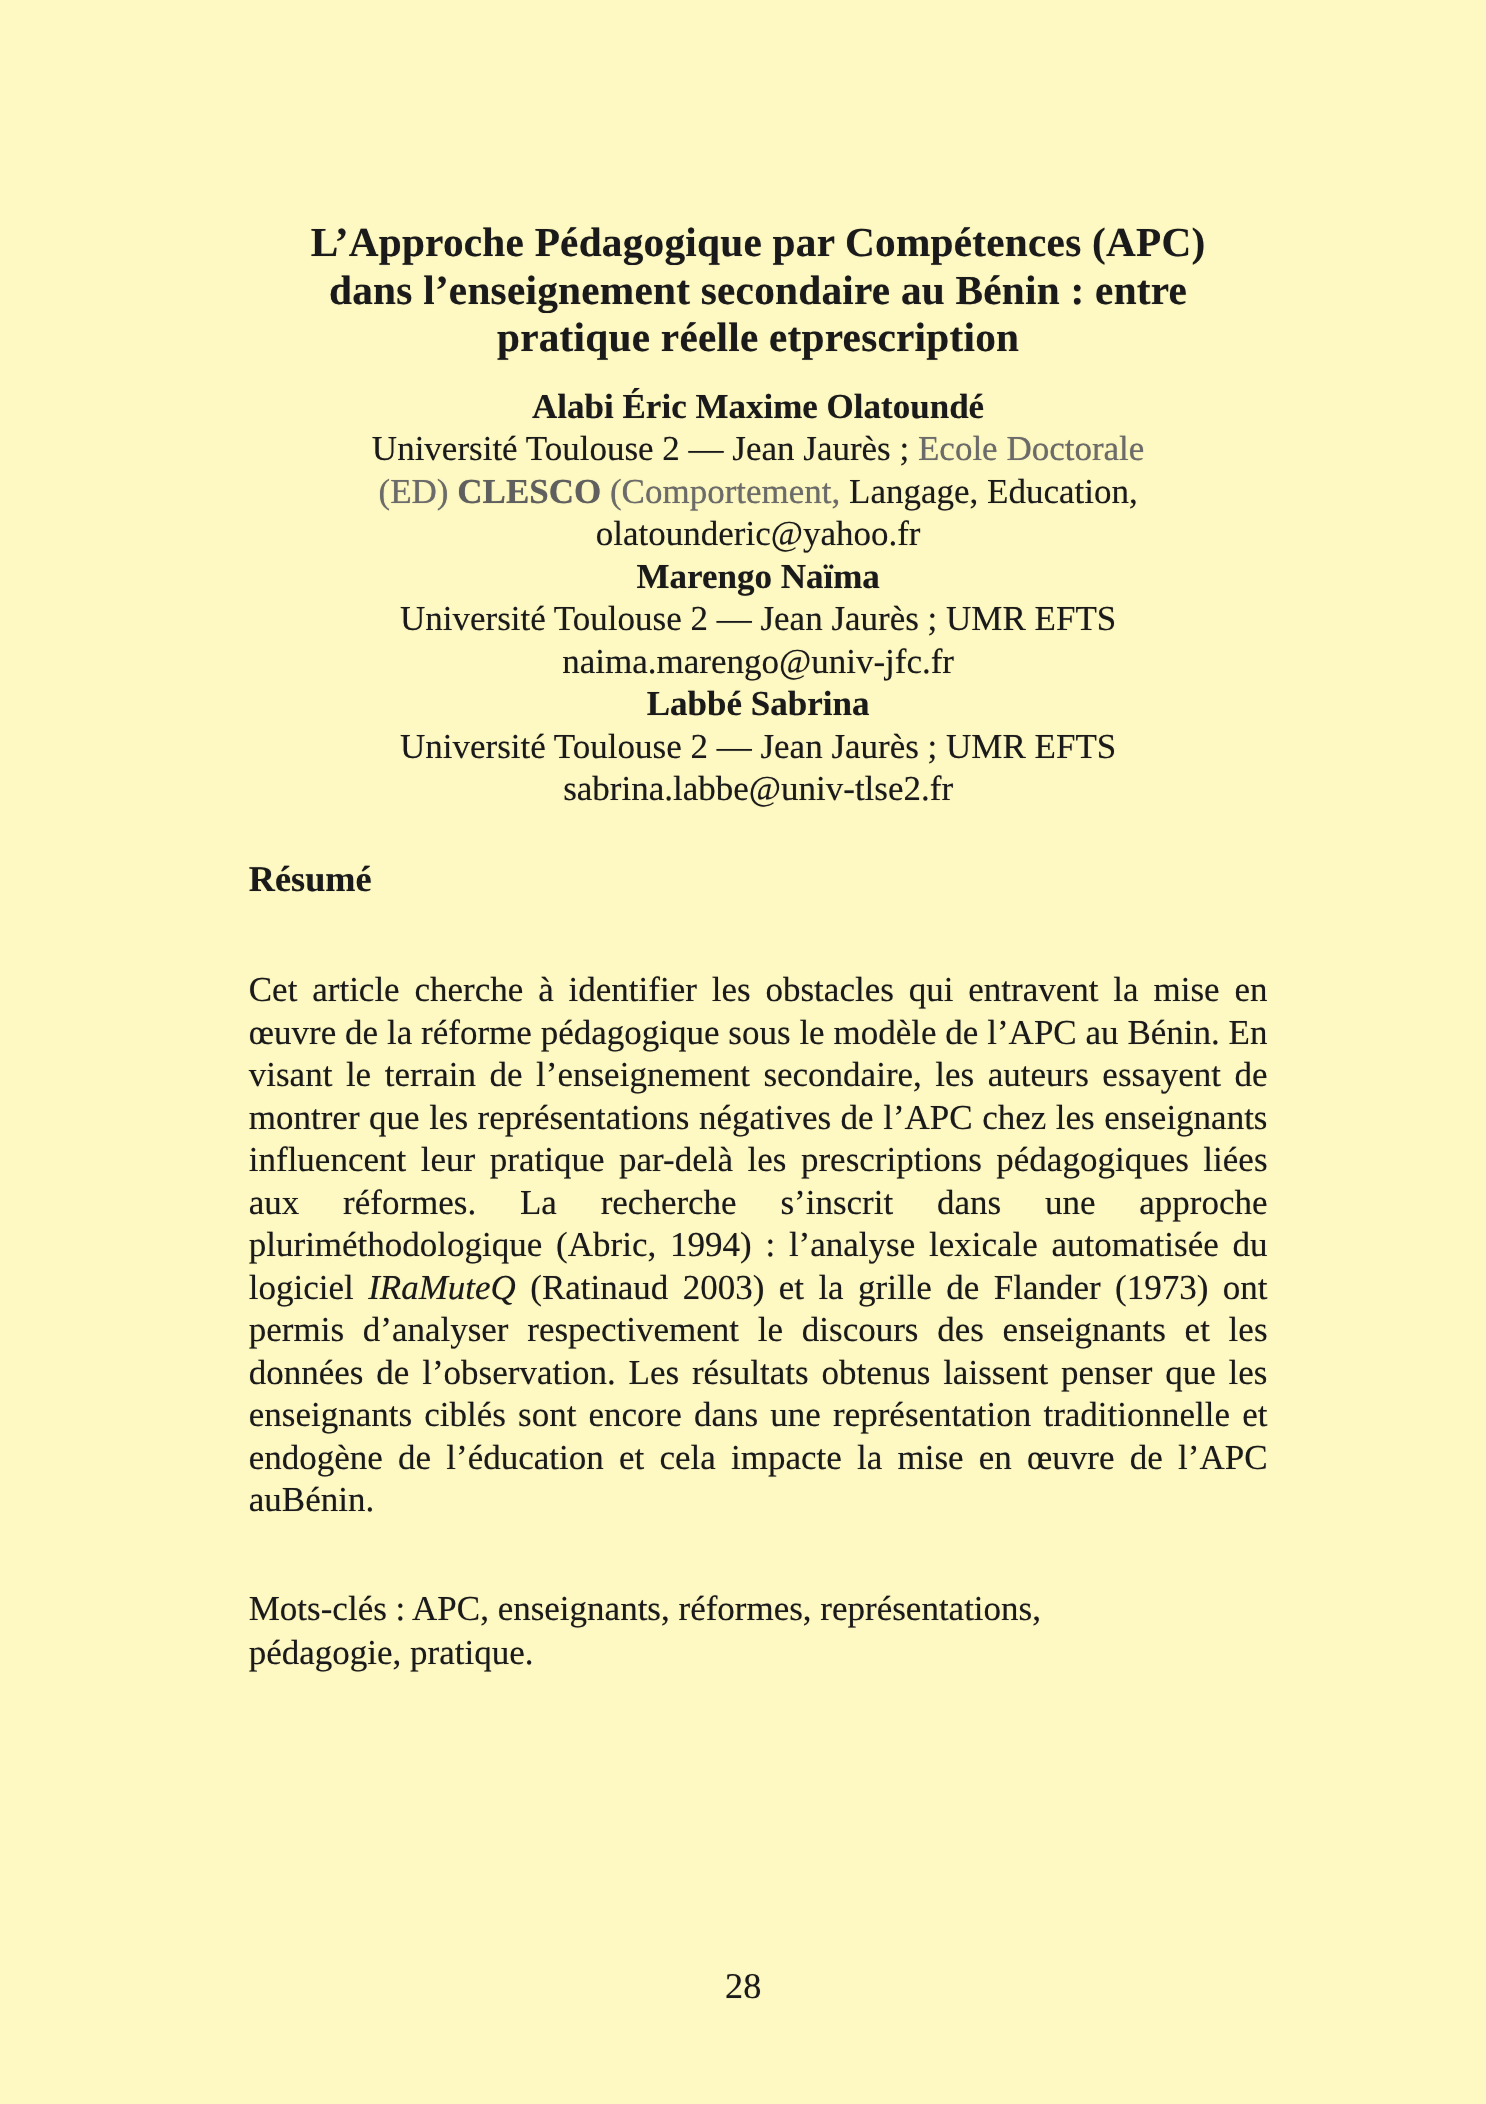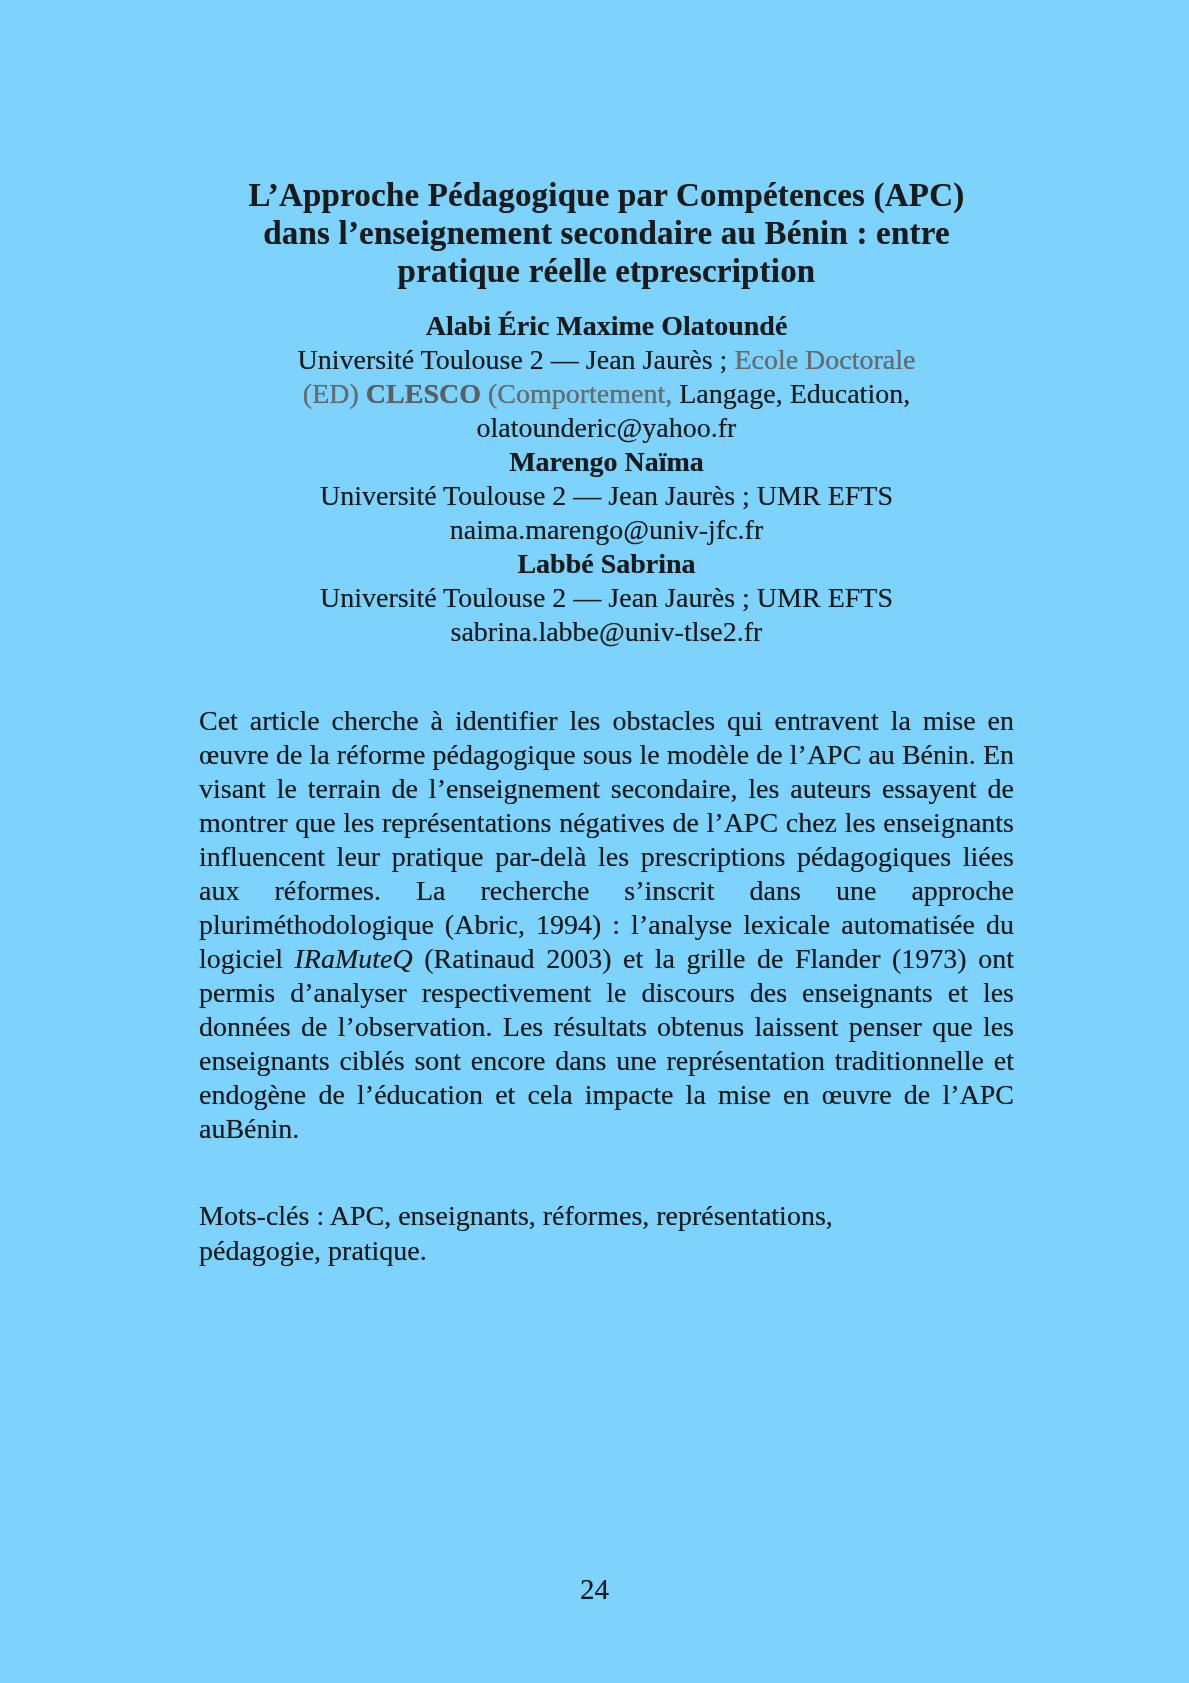--- a/index.html
+++ b/index.html
@@ -13,21 +13,21 @@
     position: relative;
     font-family: "Liberation Serif", "DejaVu Serif", serif;
     color: #1a1a1a;
     -webkit-font-smoothing: antialiased;
   }
   .page {
     position: absolute;
     top: 0; left: 0;
     width: 1189px;
     height: 1683px;
-    background: #7dd3fc;
+    background: #fef9c3;
     overflow: hidden;
   }
   .content {
     position: absolute;
     top: 176px;
     left: 199px;
     width: 815px;
     text-shadow: 0 0 0.7px rgba(0,0,0,0.45);
   }
   .title-block {
@@ -112,24 +112,25 @@
       <div class="author-name">Marengo Naïma</div>
       <div><span>Université Toulouse 2 — Jean Jaurès ; </span><span class="bold">UMR EFTS</span></div>
       <div>naima.marengo@univ-jfc.fr</div>
 
       <div class="author-name">Labbé Sabrina</div>
       <div><span>Université Toulouse 2 — Jean Jaurès ; </span><span class="bold">UMR EFTS</span></div>
       <div>sabrina.labbe@univ-tlse2.fr</div>
 
     </div>
 
+    <div class="abstract-heading">Résumé</div>
 
     <div class="abstract-paragraph"><span>Cet article cherche à identifier les obstacles qui entravent la mise en œuvre de la réforme pédagogique sous le modèle de l’APC au Bénin. En visant le terrain de l’enseignement secondaire, les auteurs essayent de montrer que les représentations négatives de l’APC chez les enseignants influencent leur pratique par-delà les prescriptions pédagogiques liées aux réformes. La recherche s’inscrit dans une approche pluriméthodologique (Abric, 1994) : l’analyse lexicale automatisée du logiciel </span><span class="italic">IRaMuteQ</span><span> (Ratinaud 2003) et la grille de Flander (1973) ont permis d’analyser respectivement le discours des enseignants et les données de l’observation. Les résultats obtenus laissent penser que les enseignants ciblés sont encore dans une représentation traditionnelle et endogène de l’éducation et cela impacte la mise en œuvre de l’APC auBénin.</span></div>
 
     <div class="keywords-block">
       <div><span class="bold">Mots-clés :</span><span> APC, enseignants, réformes, représentations,</span></div>
       <div>pédagogie, pratique.</div>
     </div>
 
   </div>
 
-  <div class="page-number">24</div>
+  <div class="page-number">28</div>
 </div>
 
 </body></html>

